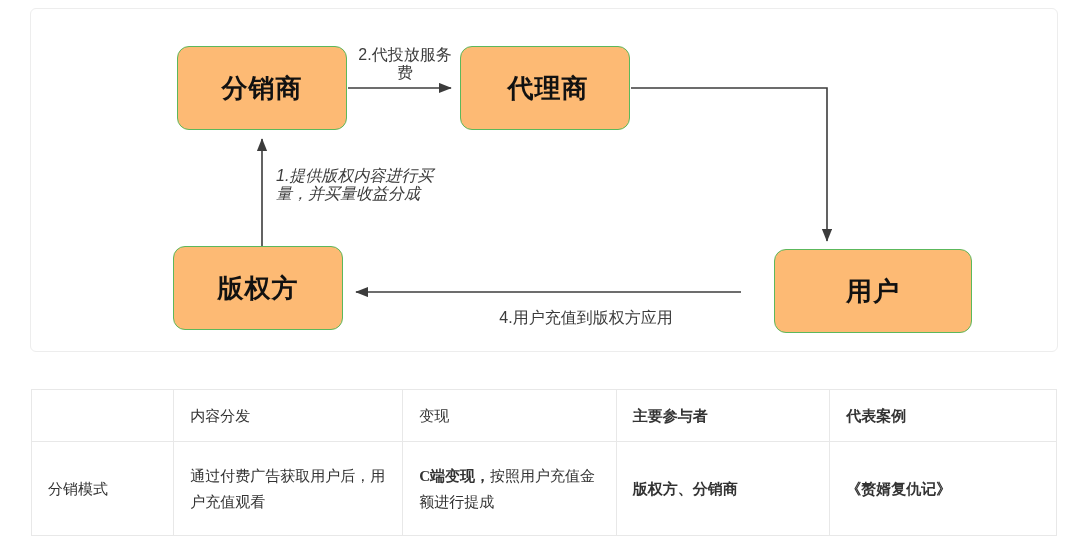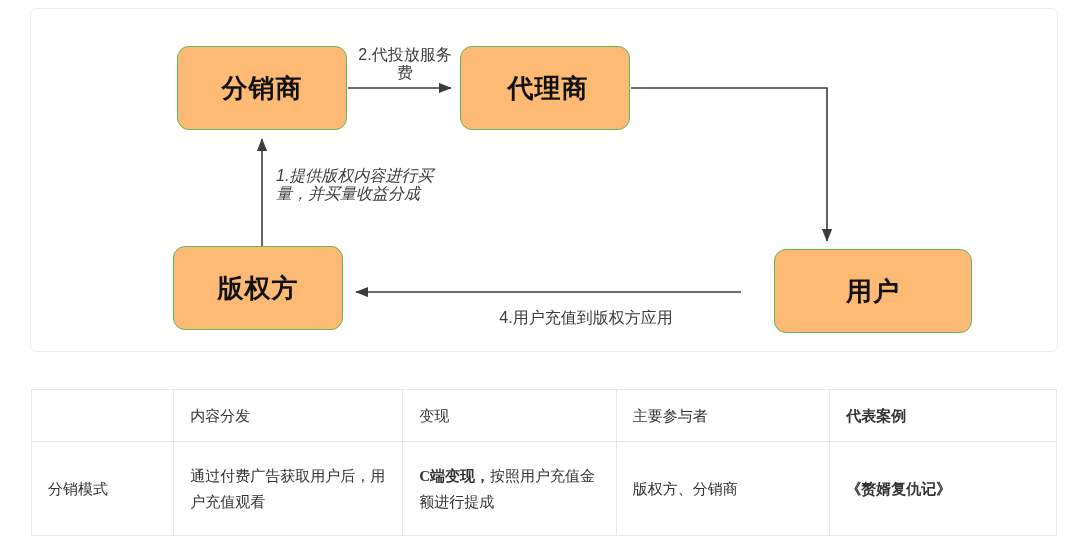--- a/index.html
+++ b/index.html
@@ -105,21 +105,21 @@
     height: 52px;
     padding-top: 0;
     padding-bottom: 0;
   }
   #info-table .body-cell {
     height: 94px;
   }
   .col-0 { width: 140px; }
   .col-1 { width: 225px; }
   .col-2 { width: 210px; font-family: Liberation Serif, serif; }
-  .col-3 { width: 210px; }
+  .col-3 { width: 210px; font-weight: bold; }
   .col-4 { width: 223px; font-weight: bold; }
   .bold-lead { font-weight: bold; margin-top: 32px; }
 </style>
 </head>
 <body>
 
 <div id="diagram-card">
   <div id="diagram-canvas">
 
     <svg class="flow-svg" viewBox="0 0 1028 344" preserveAspectRatio="none">

